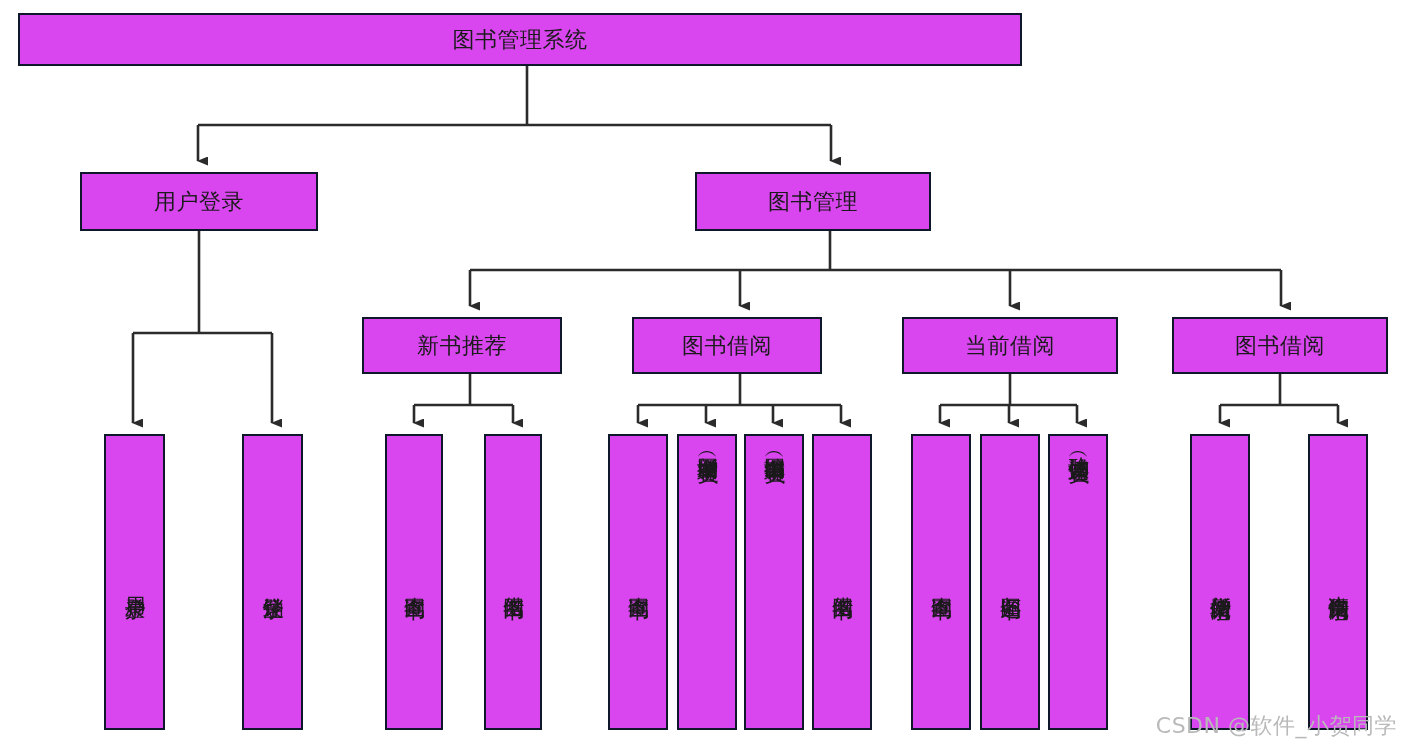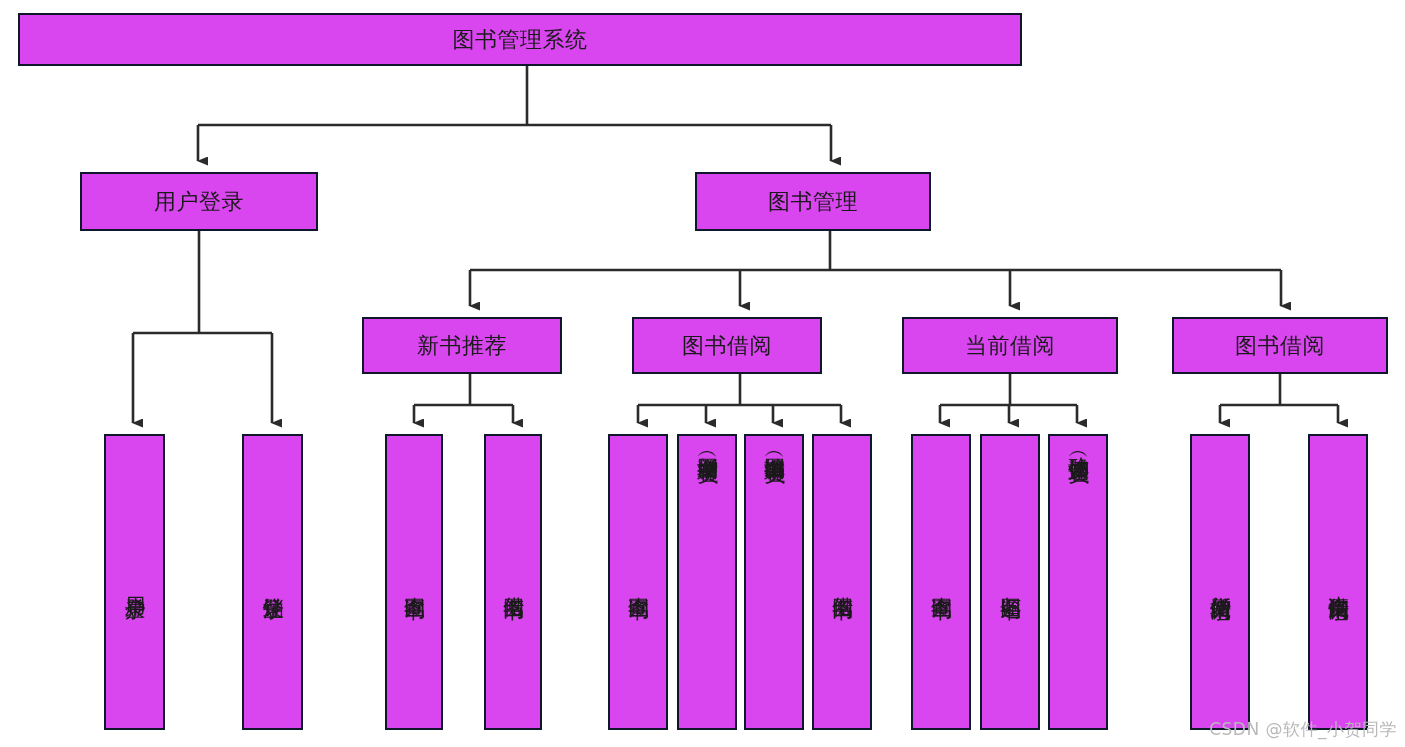--- a/index.html
+++ b/index.html
@@ -56,21 +56,21 @@
     left: 0;
     top: 0;
     width: 1405px;
     height: 747px;
     pointer-events: none;
   }
   .watermark {
     position: absolute;
     right: 8px;
     bottom: 6px;
-    font-size: 17px;
+    font-size: 22px;
     color: #b9b9b9;
     white-space: nowrap;
     letter-spacing: 0.5px;
   }
 </style>
 </head>
 <body>
 
 <div id="diagram-root">
 

